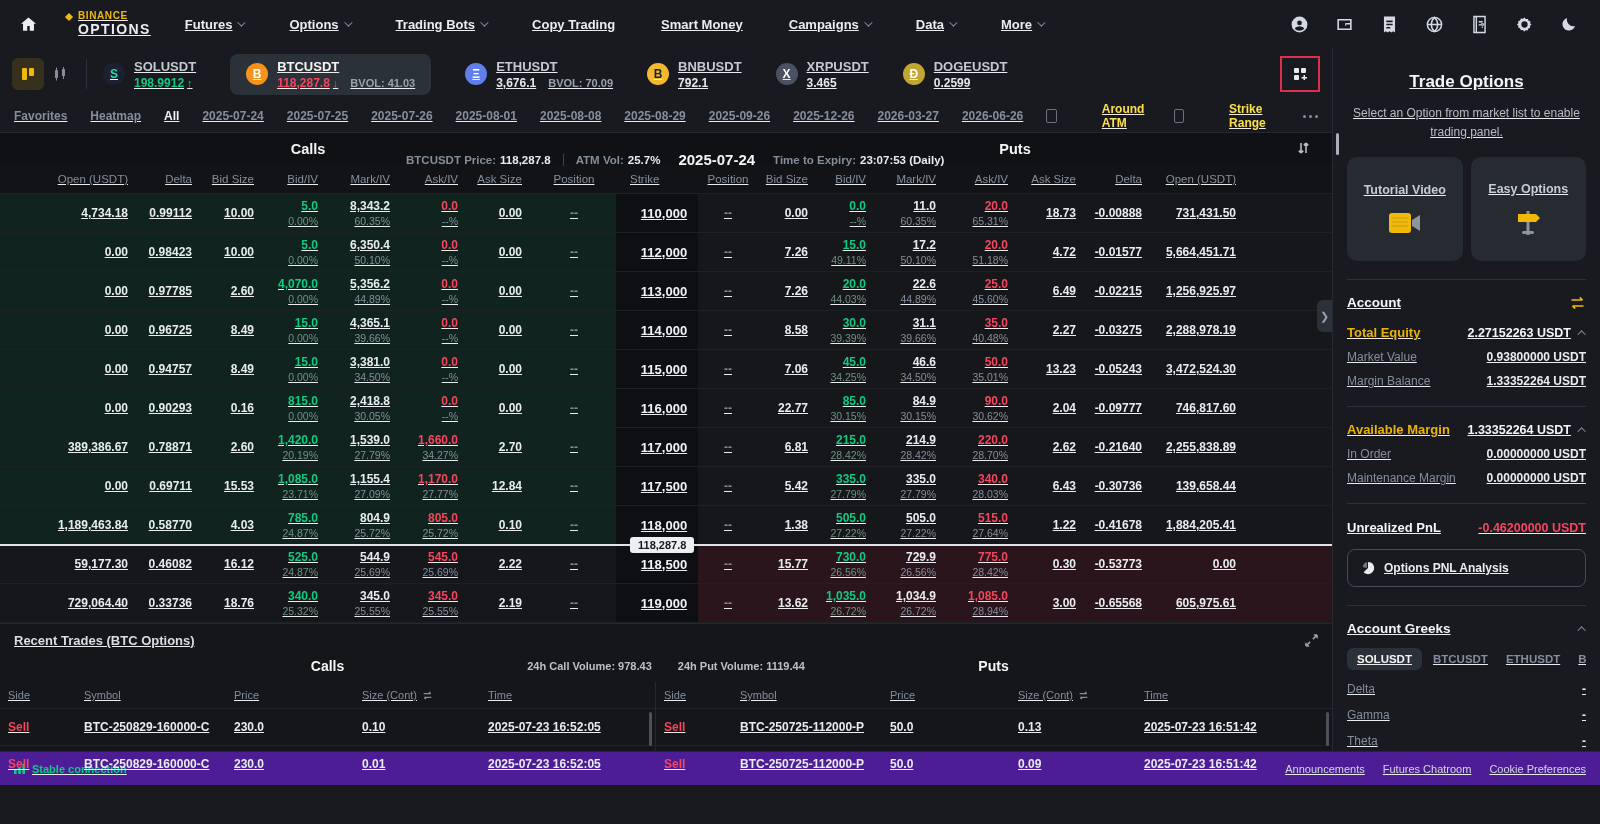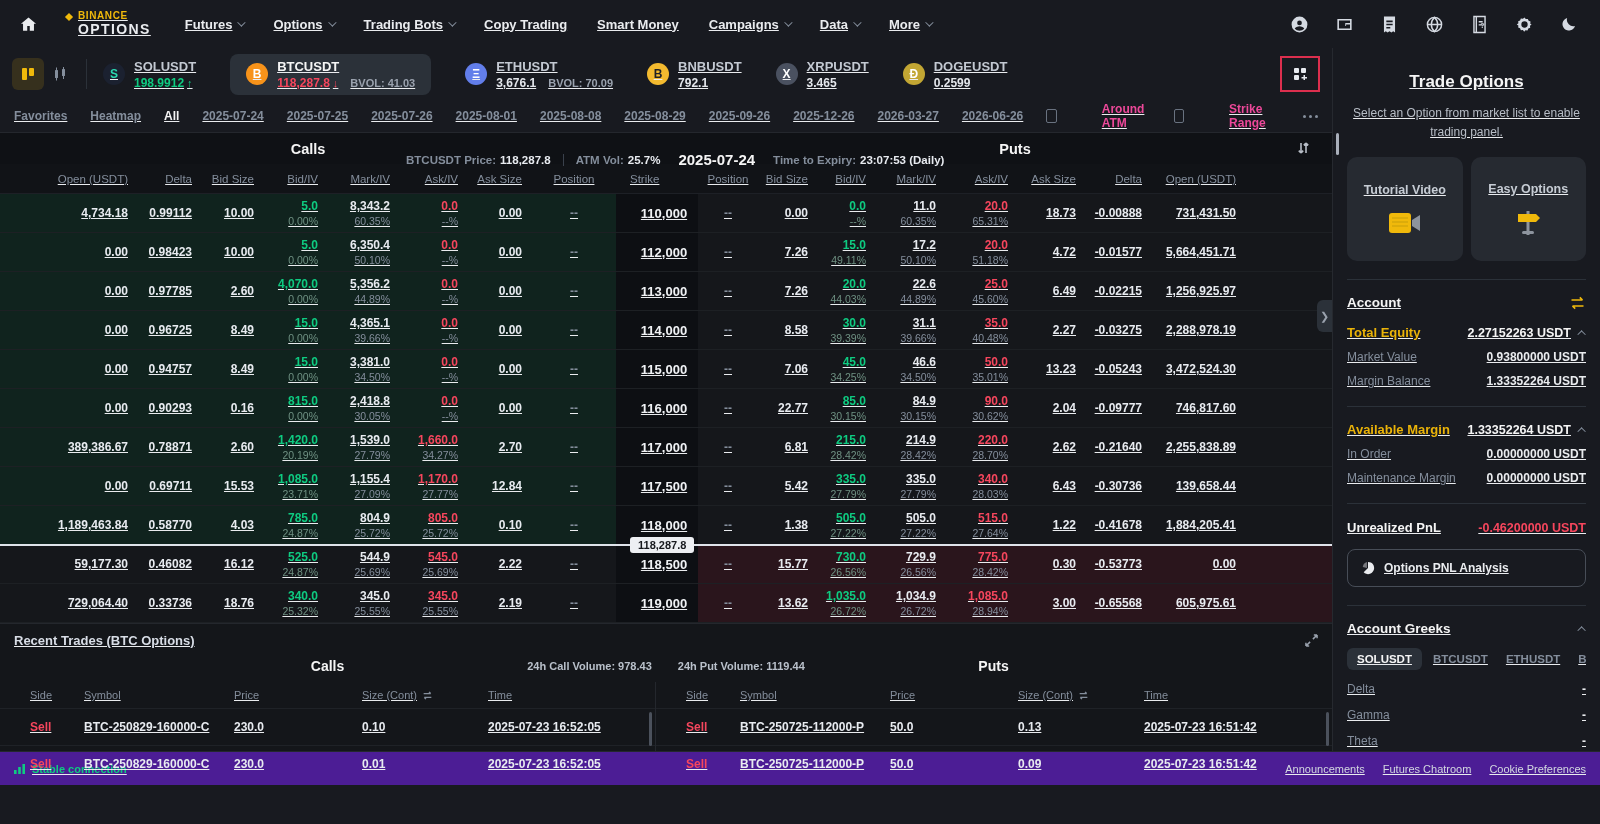--- a/index.html
+++ b/index.html
@@ -7,21 +7,21 @@
     font-family:"Liberation Sans","DejaVu Sans",sans-serif;color:#eaecef;}
   .app{width:1600px;height:785px;display:flex;flex-direction:column;text-decoration:underline;}
   svg{display:block;}
 
   
   .topnav{flex:0 0 48px;display:flex;align-items:center;background:#181a20;padding:0 22px 0 16px;}
   .home{width:24px;height:24px;margin-right:24px;display:flex;align-items:center;justify-content:center;cursor:pointer;}
   .brand{display:flex;flex-direction:column;line-height:1.05;margin-right:34px;cursor:pointer;}
   .brand-top{display:flex;align-items:center;gap:4px;font-size:10px;font-weight:700;color:#f0b90b;letter-spacing:.6px;}
   .brand-bottom{font-size:14px;font-weight:700;color:#eaecef;letter-spacing:1.4px;margin-left:14px;}
-  .nav-menu{display:flex;align-items:center;gap:30px;}
+  .nav-menu{display:flex;align-items:center;gap:46px;}
   .nav-item{display:flex;align-items:center;gap:5px;font-size:13px;font-weight:700;color:#eaecef;cursor:pointer;}
   .caret{width:6px;height:6px;border-right:1.5px solid #848e9c;border-bottom:1.5px solid #848e9c;transform:rotate(45deg) translateY(-2px);}
   .nav-icons{margin-left:auto;display:flex;align-items:center;gap:26px;}
   .nav-ic{color:#d5dae2;cursor:pointer;}
 
   
   .middle{flex:1;display:flex;min-height:0;}
   .main{width:1332px;display:flex;flex-direction:column;position:relative;min-height:0;}
 
   
@@ -43,21 +43,21 @@
   .bvol{font-size:11px;color:#9aa2ae;font-weight:600;margin-left:9px;}
   .hl-grid{margin-left:auto;width:40px;height:36px;border:2px solid #dc2f4e;display:flex;align-items:center;justify-content:center;cursor:pointer;color:#e7eaef;}
 
   
   .fbar{flex:0 0 33px;display:flex;align-items:center;padding:0 14px;border-bottom:1px solid #24272d;}
   .ftab{font-size:12px;font-weight:700;color:#848e9c;margin-right:23px;cursor:pointer;white-space:nowrap;}
   .ftab.active{color:#f5f5f5;}
   .fright{margin-left:auto;display:flex;align-items:center;gap:22px;}
   .chk{display:flex;align-items:center;gap:7px;cursor:pointer;}
   .chk-box{width:14px;height:14px;border:1.5px solid #697280;border-radius:2px;}
-  .chk-label{font-size:12px;font-weight:600;color:#ec4899;margin-left:38px;}
+  .chk-label{font-size:12px;font-weight:600;color:#fde047;margin-left:38px;}
   .dots{display:flex;gap:3px;cursor:pointer;padding:4px 0;}
   .dots i{width:3px;height:3px;border-radius:50%;background:#848e9c;}
 
   
   .chain{flex:0 0 auto;display:flex;flex-direction:column;background:#111317;}
   .chain-top{height:31px;position:relative;background:#0f1115;}
   .c-title{position:absolute;top:0;height:31px;display:flex;align-items:center;justify-content:center;font-size:14.5px;font-weight:700;color:#f5f5f5;}
   .c-title.calls{left:0;width:616px;}
   .c-title.puts{left:698px;width:634px;}
   .c-info{position:absolute;left:406px;top:11px;height:31px;display:flex;align-items:center;gap:12px;font-size:11.5px;white-space:nowrap;}
@@ -99,21 +99,21 @@
   .rt-ctitle{position:absolute;top:0;height:32px;display:flex;align-items:center;justify-content:center;font-size:14px;font-weight:700;color:#f5f5f5;}
   .rt-ctitle.l{left:0;width:655px;}
   .rt-ctitle.r{left:655px;width:677px;}
   .rt-vols{position:absolute;left:50%;transform:translateX(-50%);top:0;height:32px;display:flex;align-items:center;gap:26px;font-size:11px;color:#b9c0ca;font-weight:600;white-space:nowrap;}
   .rt-body{display:flex;flex:1;min-height:0;}
   .rt-half{width:655px;position:relative;}
   .rt-half.right{width:677px;border-left:1px solid #24272d;}
   .rt-grid{display:grid;grid-template-columns:84px 150px 128px 126px 167px;align-items:center;}
   .rt-cols{height:26px;font-size:11px;color:#848e9c;}
   .rt-cols>div{padding-left:0;}
-  .rt-cols .first,.rt-row .first{padding-left:18px;margin-left:12px;}
+  .rt-cols .first,.rt-row .first{padding-left:8px;}
   .rt-sizehead{display:flex;align-items:center;gap:5px;}
   .rt-row{height:37px;font-size:12px;font-weight:700;color:#e8ebf0;border-top:1px solid #1f2227;}
   .rt-side{color:#f6465d;}
   .rt-scroll{position:absolute;right:3px;top:30px;width:3px;height:34px;border-radius:2px;background:#4b515c;cursor:pointer;}
 
   
   .bbar{flex:0 0 34px;display:flex;align-items:center;padding:0 14px;border-top:1px solid #24272d;background:#4c1d95;}
   .conn{display:flex;align-items:center;gap:6px;color:#0ecb81;font-size:11px;font-weight:600;}
   .blinks{margin-left:auto;display:flex;gap:18px;}
   .blink{font-size:11px;color:#d3d8e0;cursor:pointer;}

